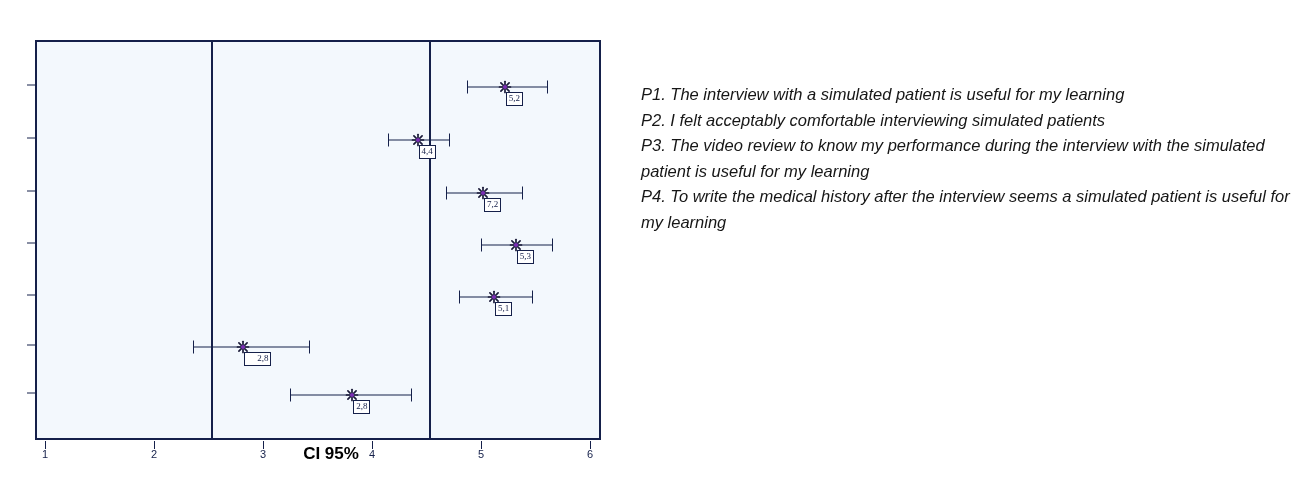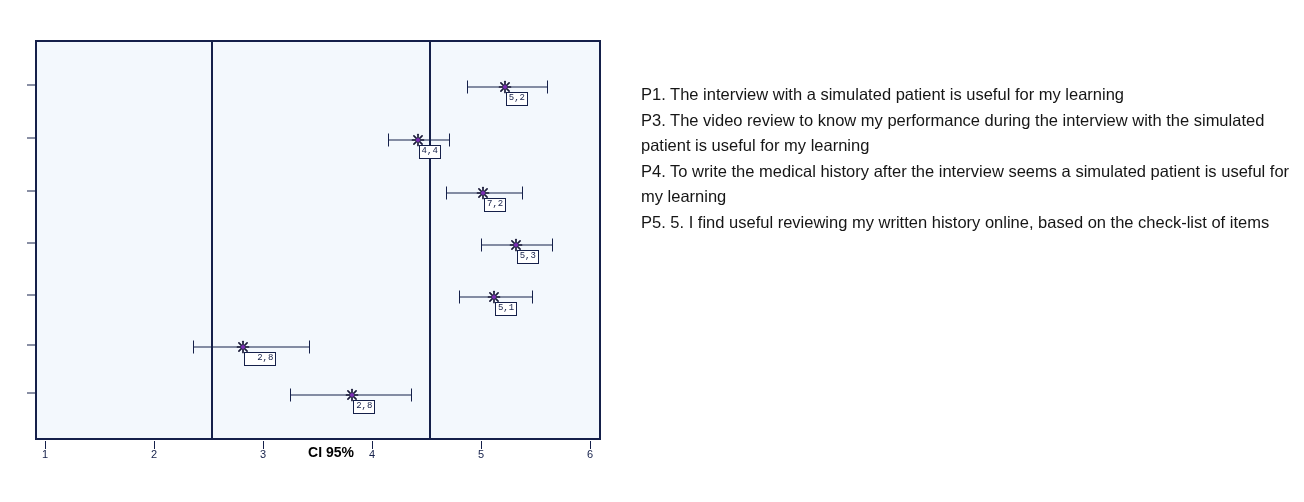--- a/index.html
+++ b/index.html
@@ -92,21 +92,21 @@
   .ci-marker svg { display: block; }
   .ci-value-box {
     position: absolute;
     top: 5px;
     background: #ffffff;
     border: 1px solid #15204a;
     font-size: 9px;
     line-height: 11px;
     padding: 0px 2px 1px 2px;
     color: #15204a;
-    font-family: Liberation Mono, monospace;
+    font-family: Liberation Serif, serif;
     white-space: nowrap;
   }
 
   
   #x-axis-ticks {
     position: absolute;
     left: 0; top: 0;
     width: 630px; height: 502px;
     pointer-events: none;
   }
@@ -124,36 +124,37 @@
     font-size: 11px;
     color: #15204a;
     font-family: "Liberation Sans", sans-serif;
   }
   #x-axis-title {
     position: absolute;
     top: 444px;
     left: 286px;
     width: 90px;
     text-align: center;
-    font-size: 14px;
+    font-size: 17px;
     font-weight: bold;
     color: #000000;
     font-family: "Liberation Sans", sans-serif;
   }
 
   
   #legend-panel {
     position: absolute;
     left: 641px;
     top: 82px;
     width: 650px;
     font-size: 16.5px;
     line-height: 25.6px;
     color: #161616;
     font-family: "Liberation Sans", sans-serif;
+    font-style: italic;
   }
   .legend-item {
     margin: 0;
     padding: 0;
   }
 </style>
 </head>
 <body>
 
 <div id="figure">
@@ -311,18 +312,18 @@
         <div class="x-tick-label" style="left: 481px;">5</div>
         <div class="x-tick-mark" style="left: 590px;"></div>
         <div class="x-tick-label" style="left: 590px;">6</div>
       </div>
 
     <div id="x-axis-title">CI 95%</div>
   </div>
 
   <div id="legend-panel">
       <div class="legend-item">P1. The interview with a simulated patient is useful for my learning</div>
+      <div class="legend-item">P2. I felt acceptably comfortable interviewing simulated patients</div>
       <div class="legend-item">P3. The video review to know my performance during the interview with the simulated patient is useful for my learning</div>
       <div class="legend-item">P4. To write the medical history after the interview seems a simulated patient is useful for my learning</div>
-      <div class="legend-item">P5. 5. I find useful reviewing my written history online, based on the check-list of items</div>
     </div>
 
 </div>
 
 </body></html>

